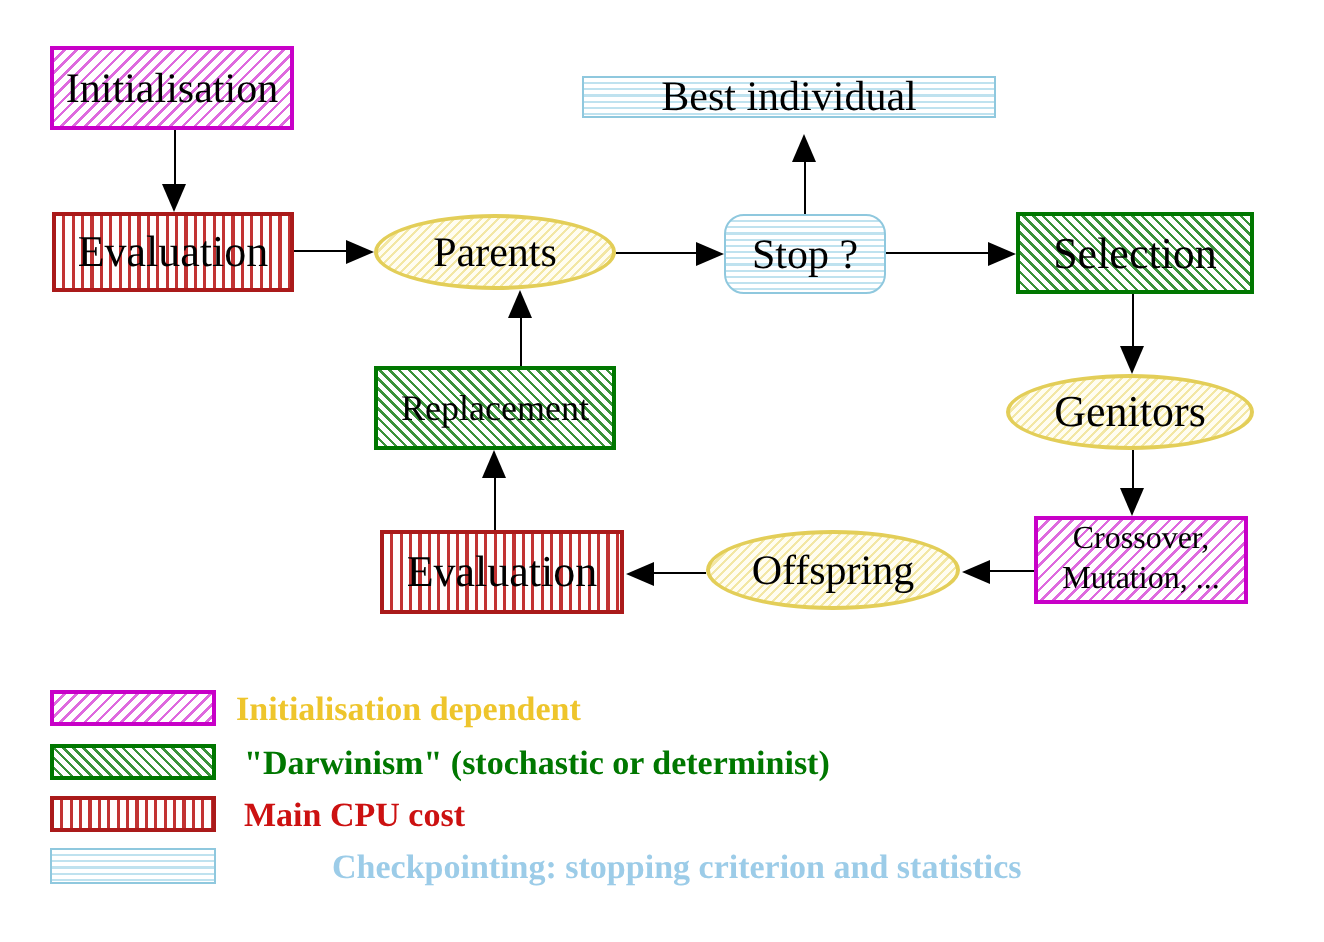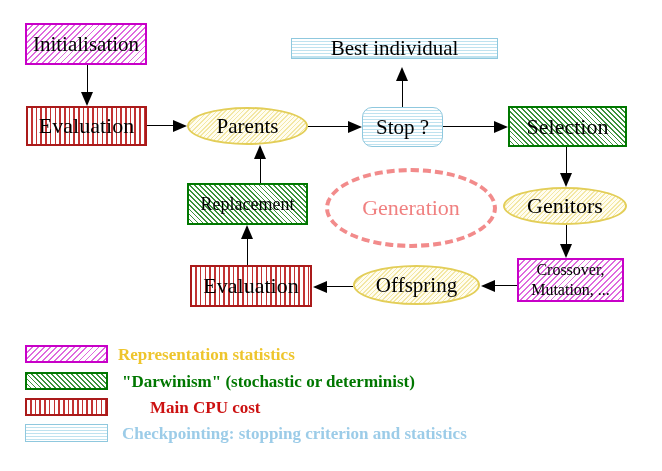--- a/index.html
+++ b/index.html
@@ -83,23 +83,20 @@
   </div>
 
   <div class="node hatch-green" style="left:508px;top:106px;width:119px;height:41px;font-size:22px;">
     <span>Selection</span>
   </div>
 
   <div class="node hatch-green" style="left:187px;top:183px;width:121px;height:42px;font-size:18px;">
     <span>Replacement</span>
   </div>
 
-  <div class="generation" style="left:325px;top:168px;width:172px;height:80px;">
-    <span>Generation</span>
-  </div>
 
   <div class="node ellipse-yellow" style="left:503px;top:187px;width:124px;height:38px;font-size:22px;">
     <span>Genitors</span>
   </div>
 
   <div class="node stripe-red" style="left:190px;top:265px;width:122px;height:42px;font-size:22px;">
     <span>Evaluation</span>
   </div>
 
   <div class="node ellipse-yellow" style="left:353px;top:265px;width:127px;height:40px;font-size:21px;">
@@ -161,31 +158,31 @@
     <div class="line" style="left:247px;top:239px;width:1px;height:26px;"></div>
   </div>
 
   <div>
     <div class="ah ah-up" style="left:254px;top:145px;"></div>
     <div class="line" style="left:260px;top:159px;width:1px;height:24px;"></div>
   </div>
 
   <div class="legend-row" style="top:343px;">
     <div class="swatch hatch-magenta"></div>
-    <span class="legend-text t-gold">Representation statistics</span>
+    <span class="legend-text t-gold">Initialisation dependent</span>
   </div>
 
   <div class="legend-row" style="top:370px;">
     <div class="swatch hatch-green"></div>
     <span class="legend-text t-green">"Darwinism" (stochastic or determinist)</span>
   </div>
 
-  <div class="legend-row" style="top:396px;gap:28px;">
+  <div class="legend-row" style="top:396px;">
     <div class="swatch stripe-red"></div>
     <span class="legend-text t-red">Main CPU cost</span>
   </div>
 
-  <div class="legend-row" style="top:422px;">
+  <div class="legend-row" style="top:422px;gap:44px;">
     <div class="swatch stripe-cyan" style="border-width:1.5px;"></div>
     <span class="legend-text t-cyan">Checkpointing: stopping criterion and statistics</span>
   </div>
 
 </div>
 
 </body></html>

